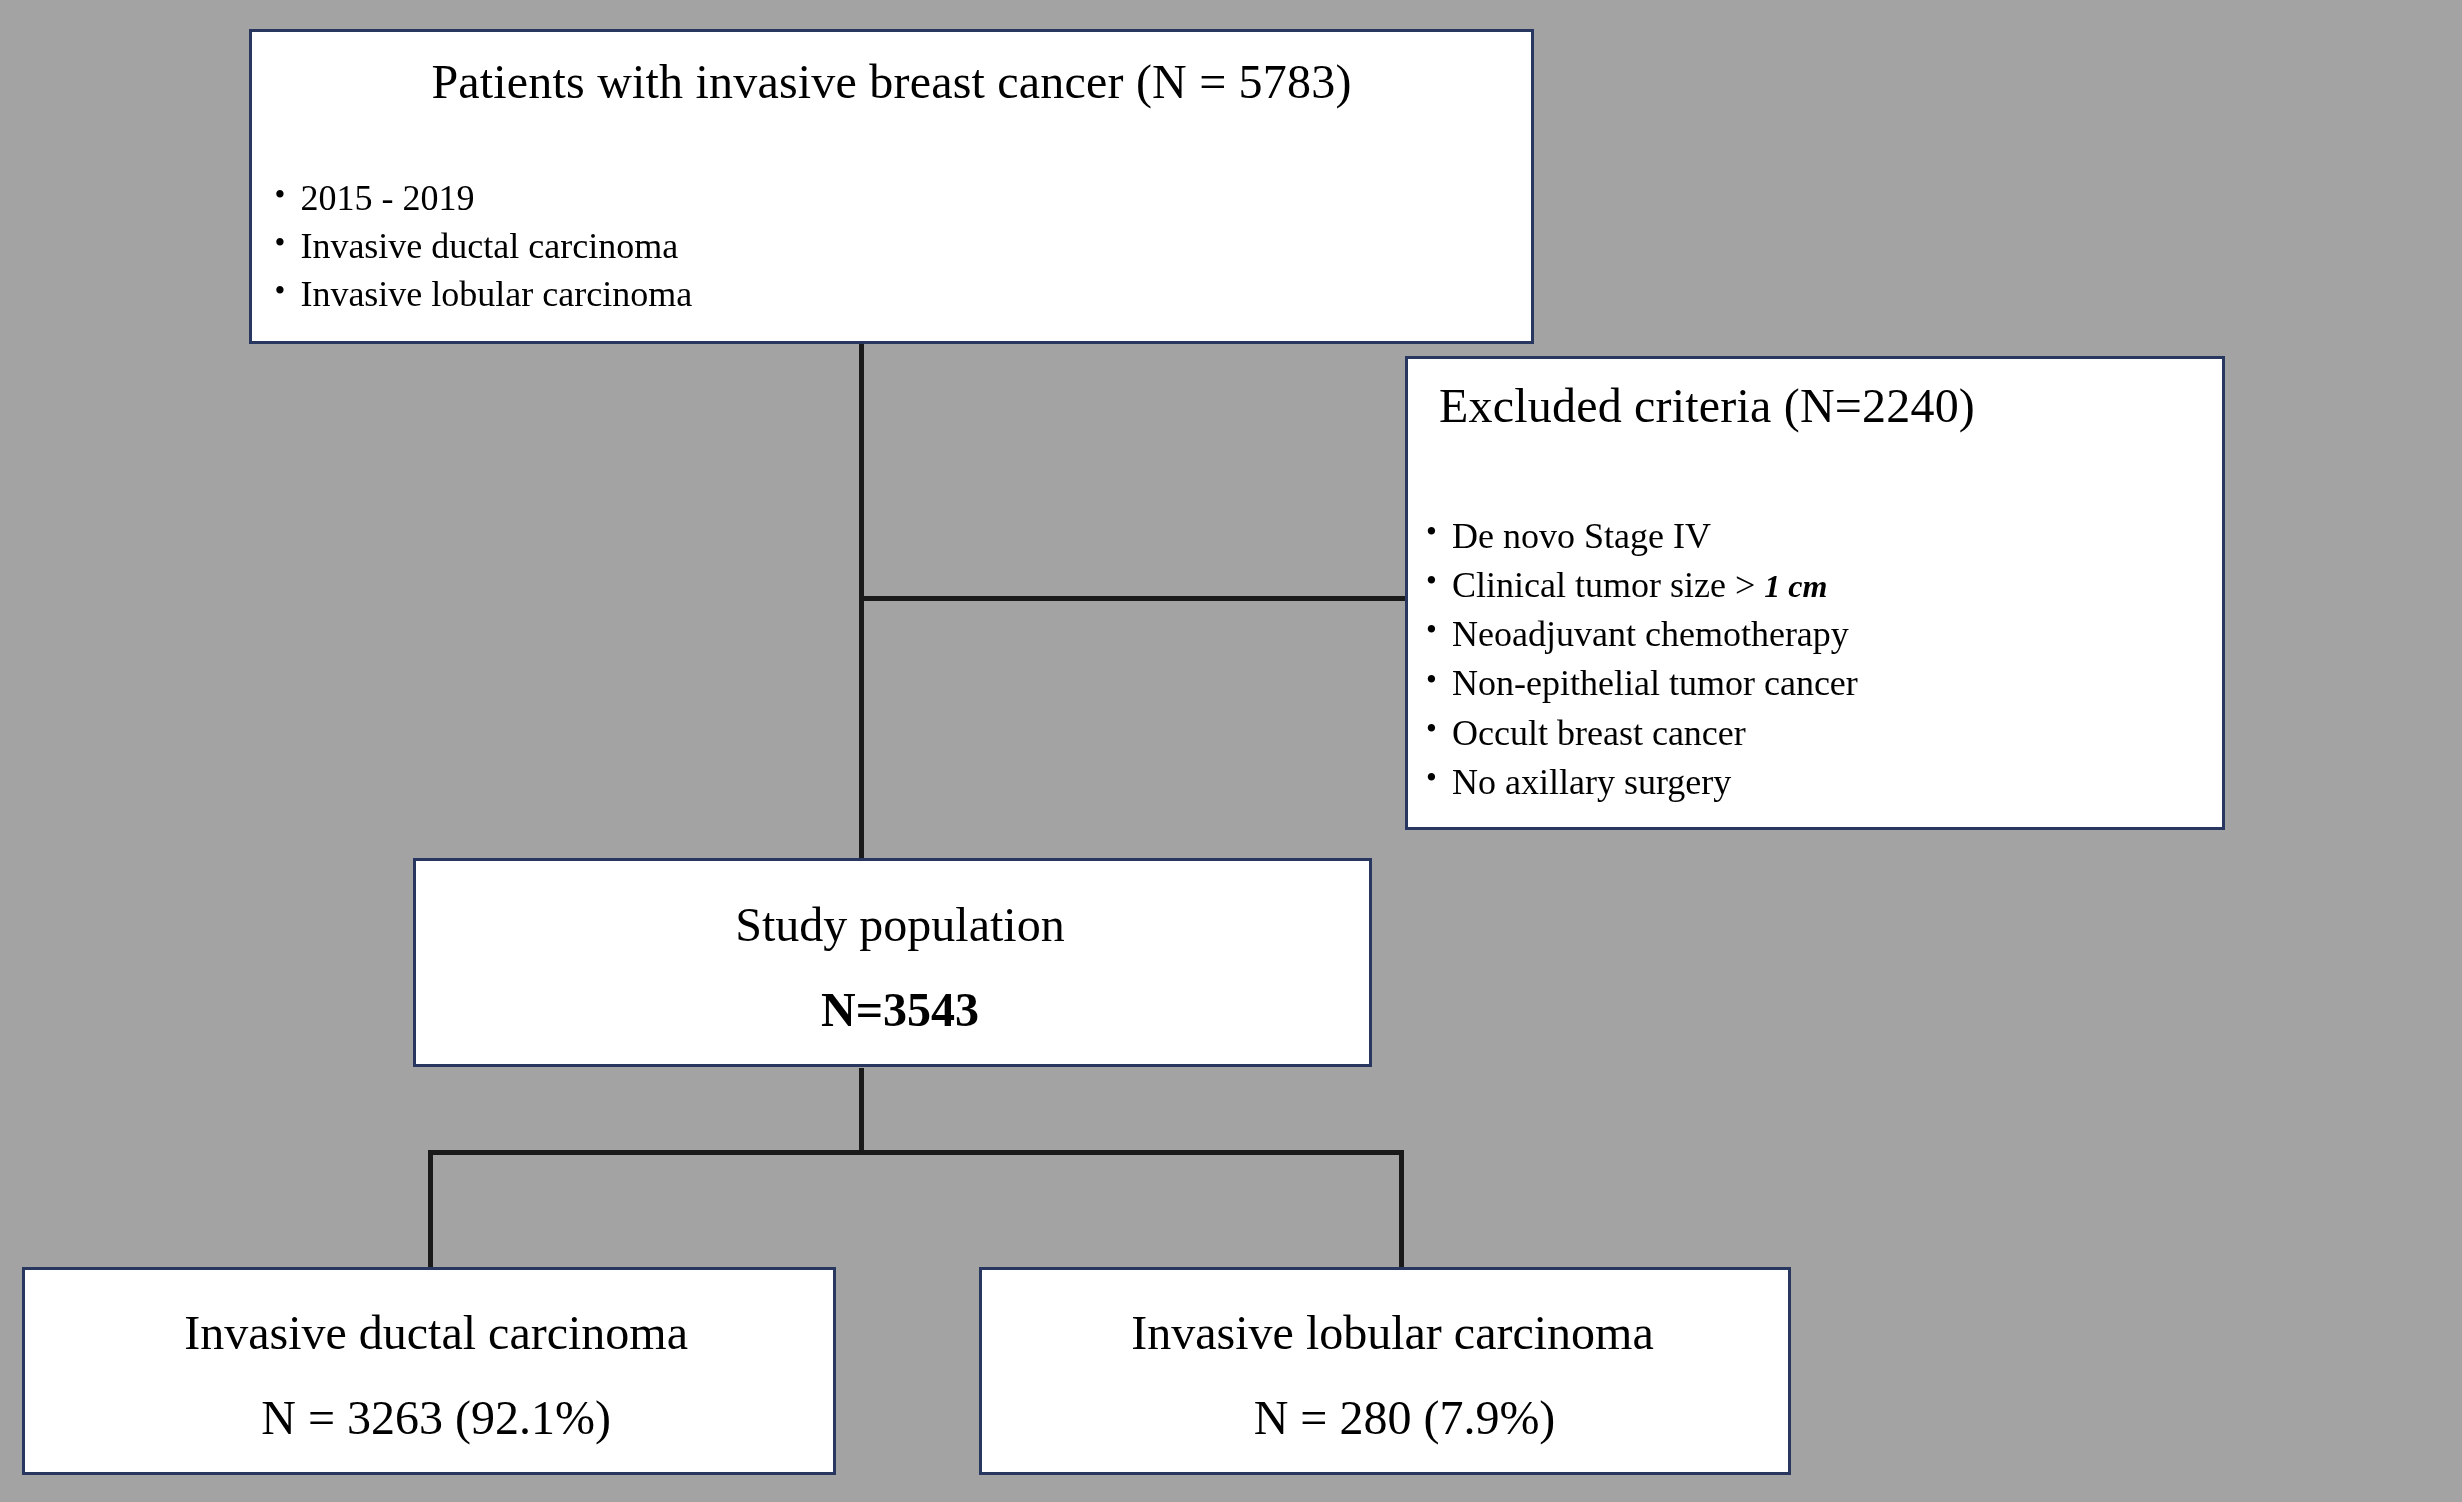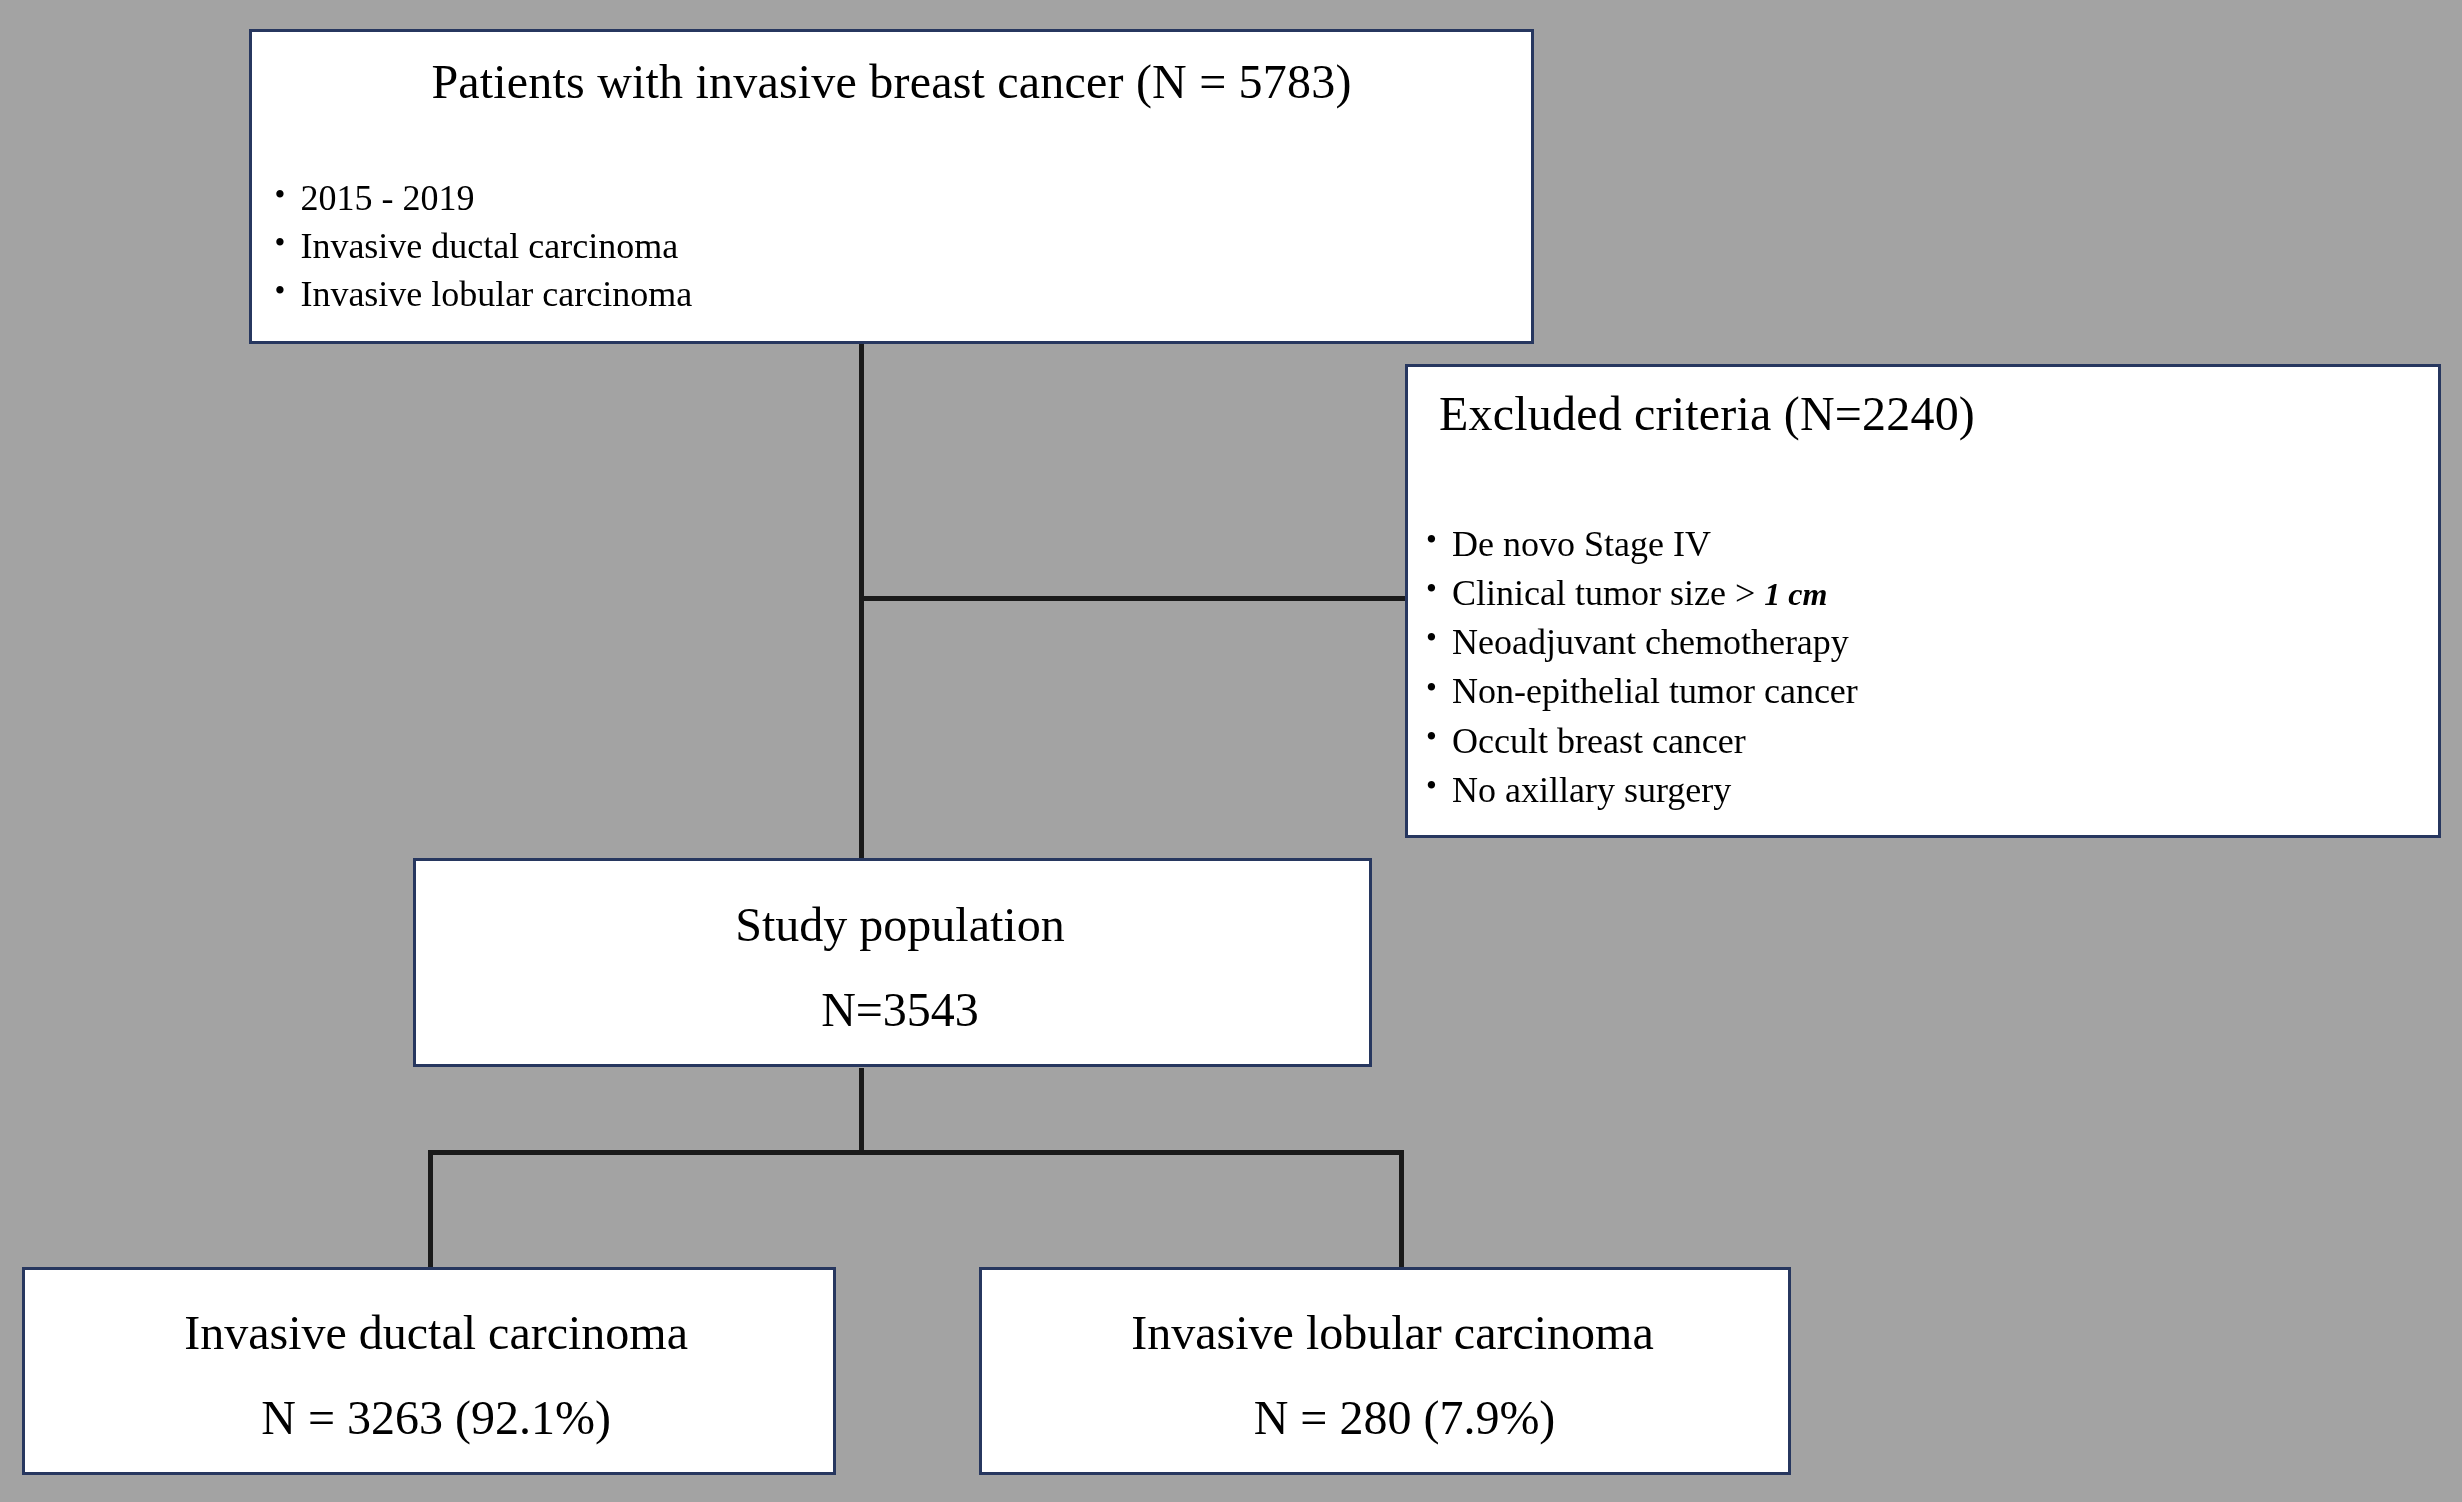--- a/index.html
+++ b/index.html
@@ -116,21 +116,21 @@
 
   <div class="fbox" style="left:249px; top:29px; width:1285px; height:315px;">
     <div class="box-title center" style="top:25px;">Patients with invasive breast cancer   (N = 5783)</div>
     <ul class="bullets tight" style="left:22.4px; top:143px;">
       <li>2015 - 2019</li>
       <li>Invasive ductal carcinoma</li>
       <li>Invasive lobular carcinoma</li>
     </ul>
   </div>
 
-  <div class="fbox" style="left:1405px; top:364px; width:1036px; height:474px;">
+  <div class="fbox" style="left:1405px; top:356px; width:820px; height:474px;">
     <div class="box-title left" style="left:31px; top:21.6px;">Excluded criteria (N=2240)</div>
     <ul class="bullets wide" style="left:18px; top:137px;margin-top:16px;">
       <li>
         <span>De novo Stage IV</span>
       </li>
       <li>
         <span>Clinical tumor size &gt; </span><span class="unit-italic">1 cm</span>
       </li>
       <li>
         <span>Neoadjuvant chemotherapy</span>
@@ -143,21 +143,21 @@
       </li>
       <li>
         <span>No axillary surgery</span>
       </li>
     </ul>
   </div>
 
   <div class="fbox" style="left:413px; top:858px; width:959px; height:209px;">
     <div class="stack" style="top:40px;">
       <div class="l1">Study population</div>
-      <div class="l2" style="margin-top:37px;">N=3543</div>
+      <div class="l2" style="margin-top:37px;font-weight:bold;">N=3543</div>
     </div>
   </div>
 
   <div class="fbox" style="left:21.6px; top:1267px; width:814px; height:208px;">
     <div class="stack" style="top:39px;">
       <div class="l1">Invasive ductal carcinoma</div>
       <div class="l2" style="margin-top:37px;text-align:center;">N = 3263 (92.1%)</div>
     </div>
   </div>
 

